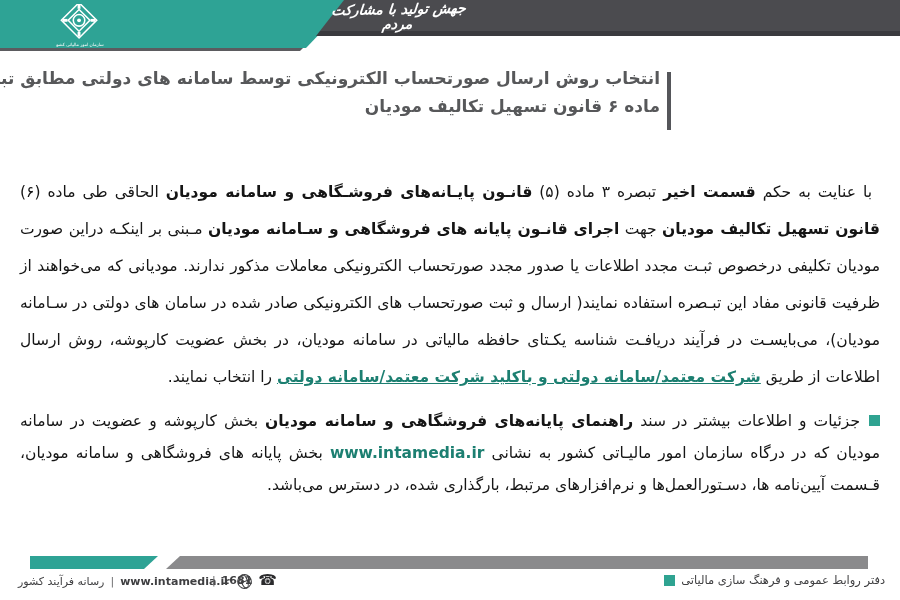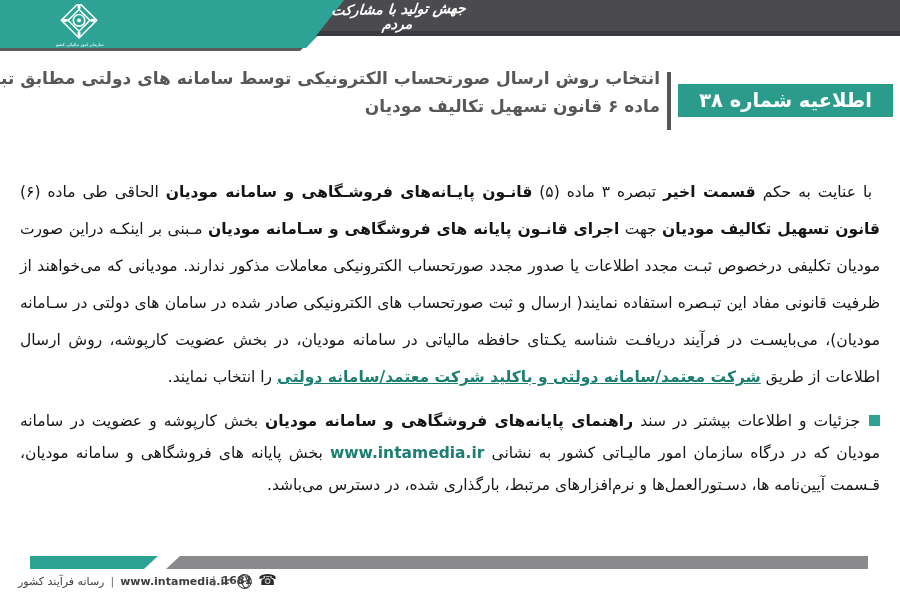--- a/index.html
+++ b/index.html
@@ -90,21 +90,20 @@
         <rect x="35" y="15.5" width="5" height="3"></rect>
         <circle cx="23" cy="17" r="2"></circle>
       </g>
       <text x="23" y="44" text-anchor="middle" fill="#ffffff" font-size="4.6">سازمان امور مالیاتی کشور</text>
     </svg>
 
     <div class="slogan">جهش تولید با مشارکت مردم</div>
   </header>
 
   <section class="title-row">
-    <div class="badge">اطلاعیه شماره ۳۸</div>
     <div class="vdivider"></div>
     <h1 class="title" style="margin:0;">
       <div>انتخاب روش ارسال صورتحساب الکترونیکی توسط سامانه های دولتی مطابق تبصره ۳</div>
       <div>ماده ۶ قانون تسهیل تکالیف مودیان</div>
     </h1>
   </section>
 
   <main>
     <p class="para1"><span>با عنایت به حکم </span><span class="seg-b">قسمت اخیر</span><span> تبصره ۳ ماده (۵) </span><span class="seg-b">قانـون پایـانه‌های فروشـگاهی و سامانه مودیان</span><span> الحاقی طی ماده (۶) </span><span class="seg-b">قانون تسهیل تکالیف مودیان</span><span> جهت </span><span class="seg-b">اجرای قانـون پایانه های فروشگاهی و سـامانه مودیان</span><span> مـبنی بر اینکـه دراین صورت مودیان تکلیفی درخصوص ثبـت مجدد اطلاعات یا صدور مجدد صورتحساب الکترونیکی معاملات مذکور ندارند. مودیانی که می‌خواهند از ظرفیت قانونی مفاد این تبـصره استفاده نمایند( ارسال و ثبت صورتحساب های الکترونیکی صادر شده در سامان های دولتی در سـامانه مودیان)، می‌بایسـت در فرآیند دریافـت شناسه یکـتای حافظه مالیاتی در سامانه مودیان، در بخش عضویت کارپوشه، روش ارسال اطلاعات از طریق </span><span class="seg-t">شرکت معتمد/سامانه دولتی و باکلید شرکت معتمد/سامانه دولتی</span><span> را انتخاب نمایند.</span></p>
     <p class="para2"><span class="bullet-sq"></span><span><span>جزئیات و اطلاعات بیشتر در سند </span><span class="seg-b">راهنمای پایانه‌های فروشگاهی و سامانه مودیان</span><span> بخش کارپوشه و عضویت در سامانه مودیان که در درگاه سازمان امور مالیـاتی کشور به نشانی </span><span class="seg-url" dir="ltr">www.intamedia.ir</span><span> بخش پایانه های فروشگاهی و سامانه مودیان، قـسمت آیین‌نامه ها، دسـتورالعمل‌ها و نرم‌افزارهای مرتبط، بارگذاری شده، در دسترس می‌باشد.</span></span></p>
@@ -128,17 +127,21 @@
         <span class="fsep">|</span>
         <span>رسانه فرآیند کشور</span>
       </div>
 
       <div class="fgroup fg-call">
         <span class="phone-glyph">☎</span>
         <span class="fnum">1681</span>
         <span class="fsep">|</span>
       </div>
 
+      <div class="fgroup fg-office">
+        <span>دفتر روابط عمومی و فرهنگ سازی مالیاتی</span>
+        <span class="office-sq"></span>
+      </div>
 
     </div>
   </footer>
 
 </div>
 
 </body></html>

